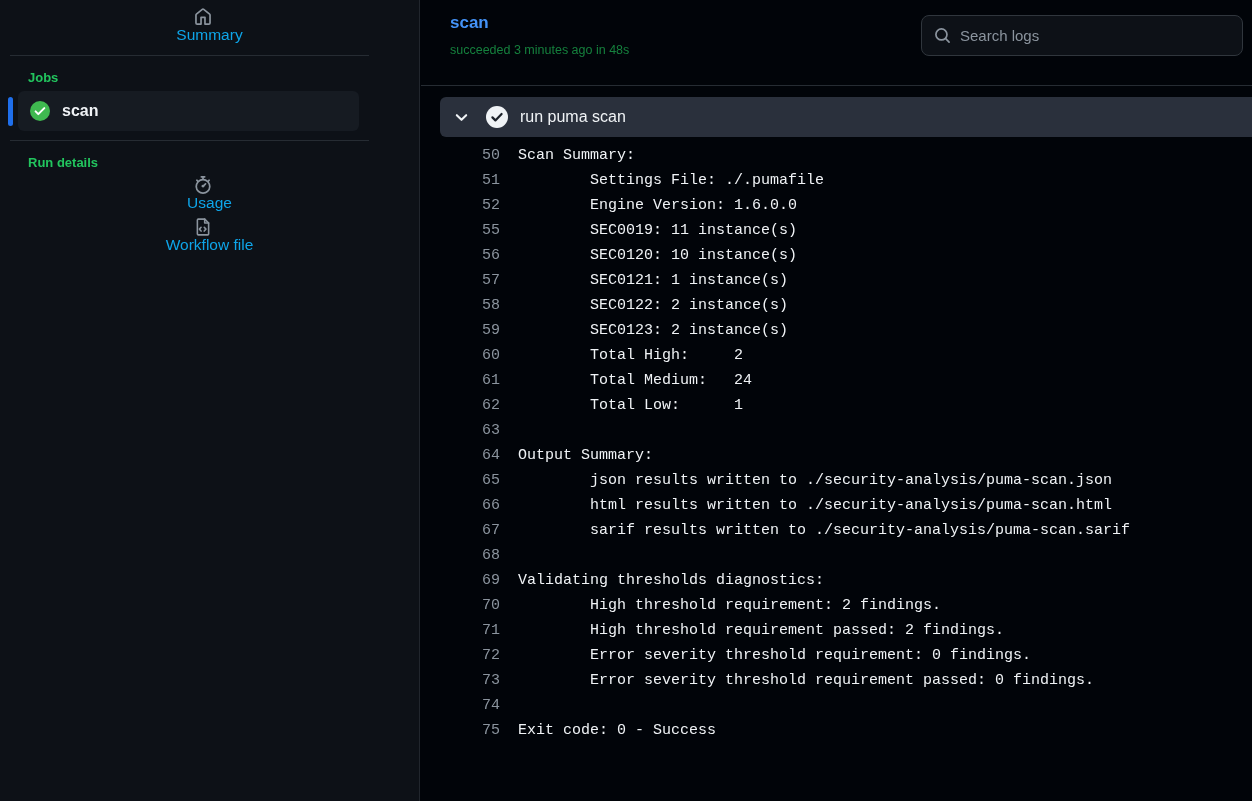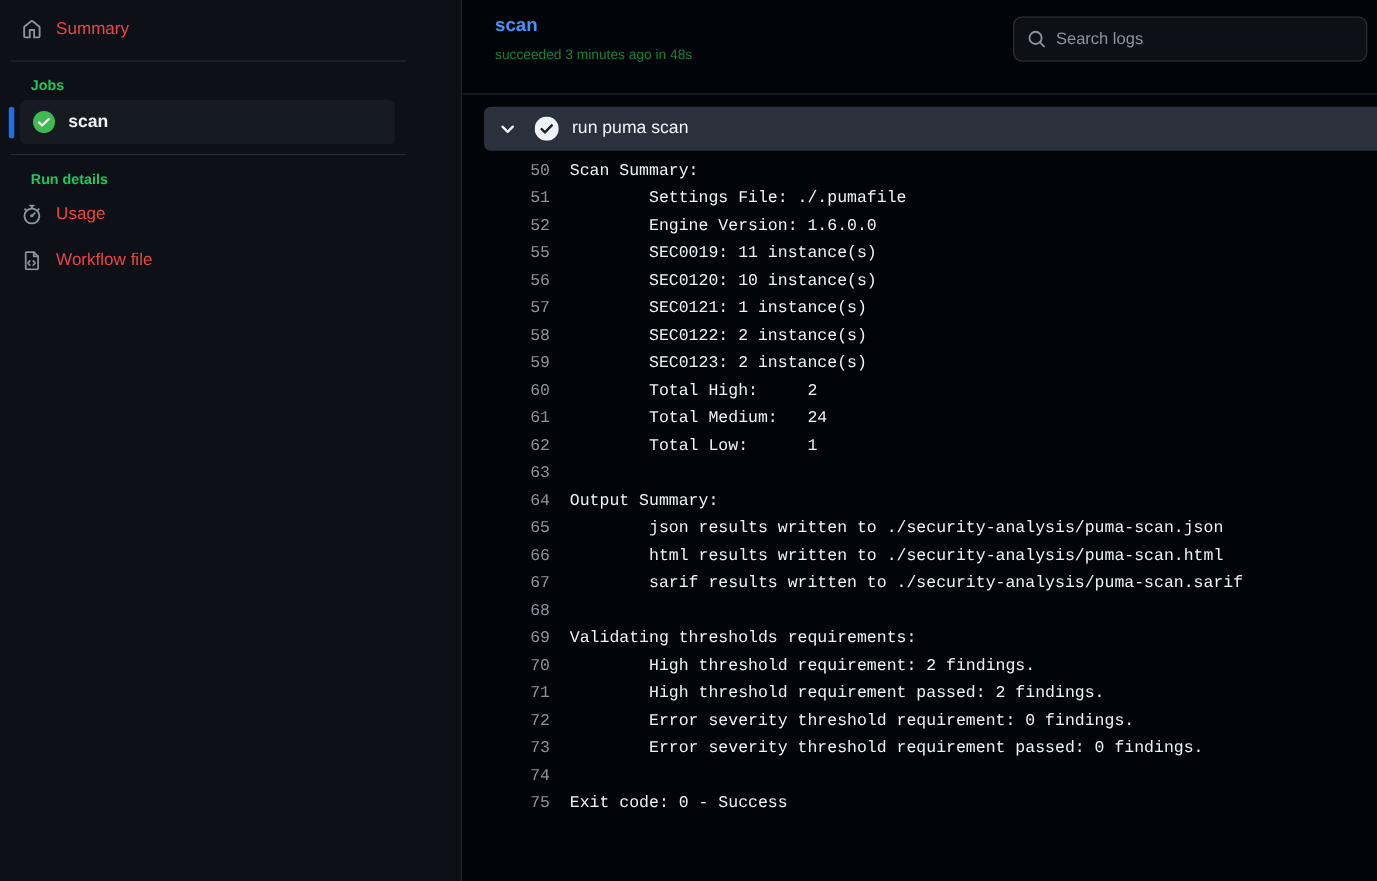--- a/index.html
+++ b/index.html
@@ -14,21 +14,21 @@
   
   .sidebar {
     position: absolute; left: 0; top: 0; width: 420px; height: 801px;
     background: #0d1117;
     border-right: 1px solid #21262d;
   }
   .nav-item {
     display: flex; align-items: center;
     height: 38px; margin: 4px 8px 0 8px; padding: 0 12px;
     border-radius: 6px; cursor: pointer;
-    font-size: 15.5px; font-weight: 500; color: #ef4444;
+    font-size: 15.5px; font-weight: 500; color: #0ea5e9; flex-direction: column;
   }
   .nav-item:first-child { margin-top: 8px; }
   .nav-item .ico { width: 18px; height: 18px; margin-right: 13px; display: inline-flex; color: #8b949e; }
   .ico svg { width: 100%; height: 100%; }
   .divider { border: none; border-top: 1px solid #262c33; margin: 9px 50px 9px 10px; }
   .section-label {
     margin: 14px 0 6px 28px;
     font-size: 13px; font-weight: 600; color: #22c55e;
   }
   .job-row { position: relative; }
@@ -252,21 +252,21 @@
         <div class="log-line">
         <span class="num">67</span>
         <span class="txt">        sarif results written to ./security-analysis/puma-scan.sarif</span>
       </div>
         <div class="log-line">
         <span class="num">68</span>
         <span class="txt"></span>
       </div>
         <div class="log-line">
         <span class="num">69</span>
-        <span class="txt">Validating thresholds requirements:</span>
+        <span class="txt">Validating thresholds diagnostics:</span>
       </div>
         <div class="log-line">
         <span class="num">70</span>
         <span class="txt">        High threshold requirement: 2 findings.</span>
       </div>
         <div class="log-line">
         <span class="num">71</span>
         <span class="txt">        High threshold requirement passed: 2 findings.</span>
       </div>
         <div class="log-line">

